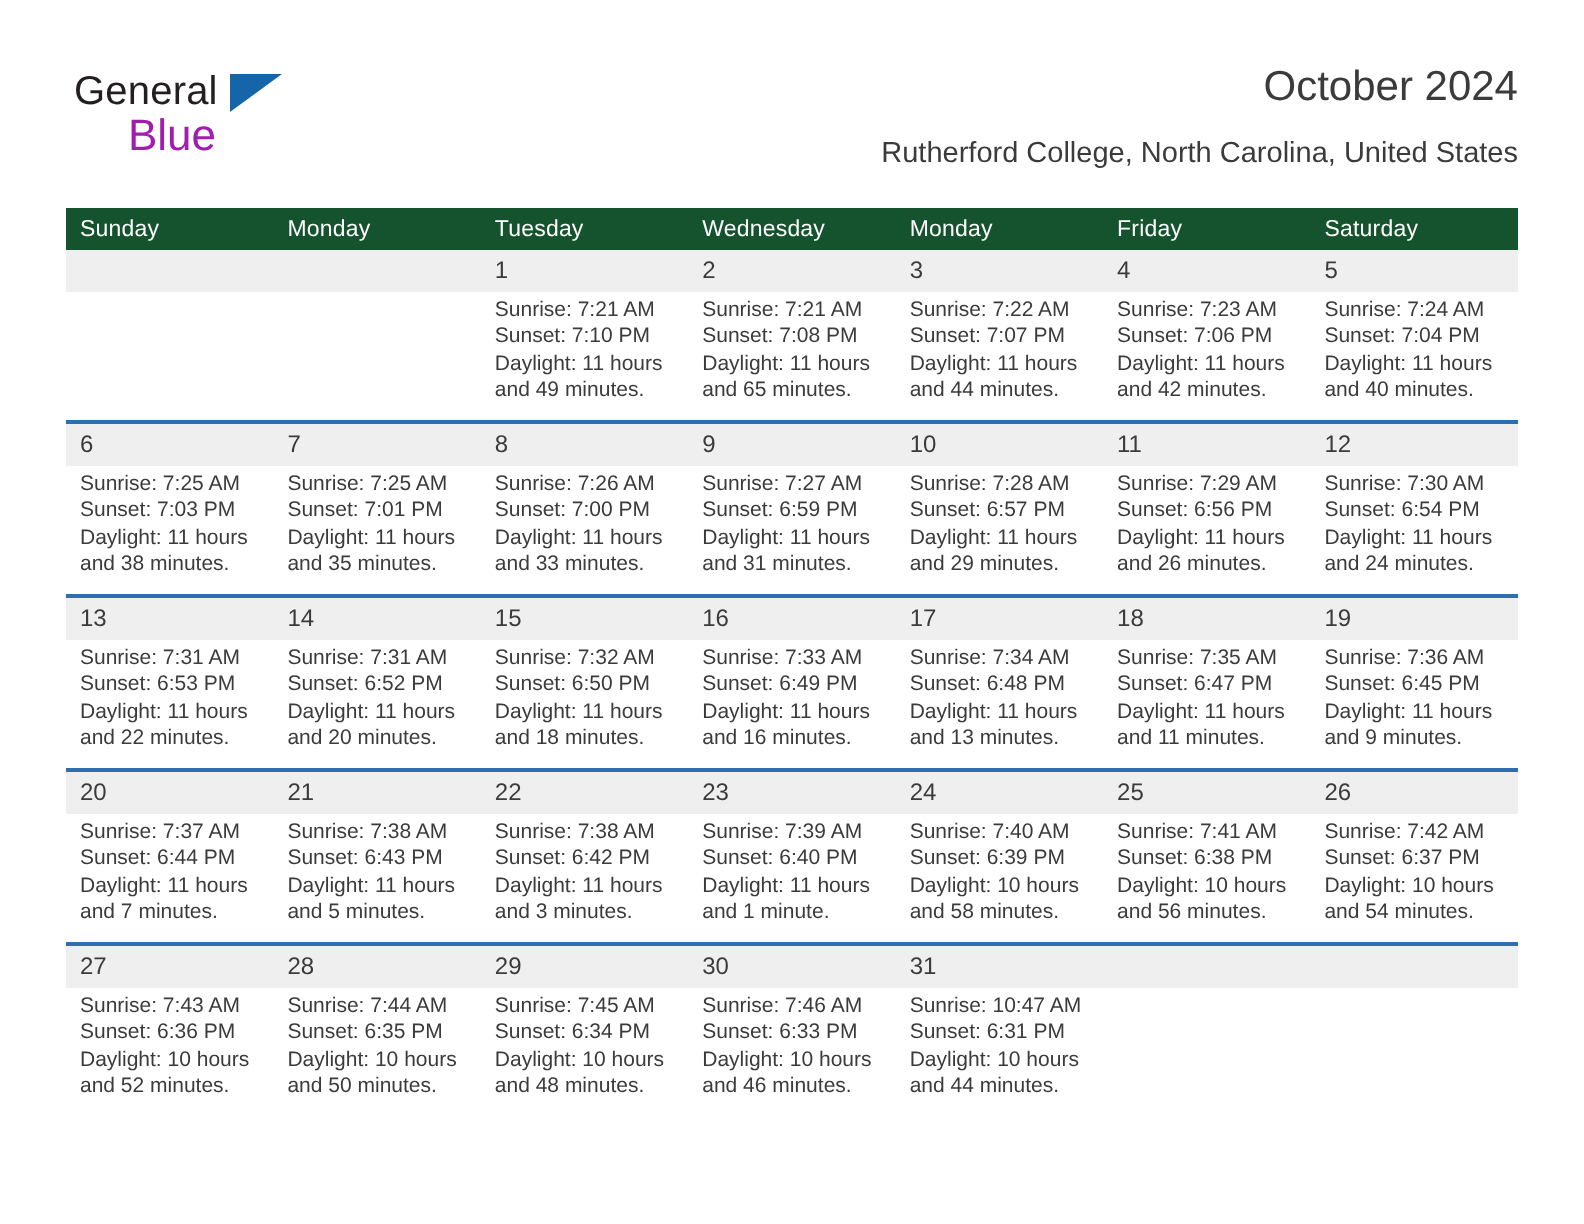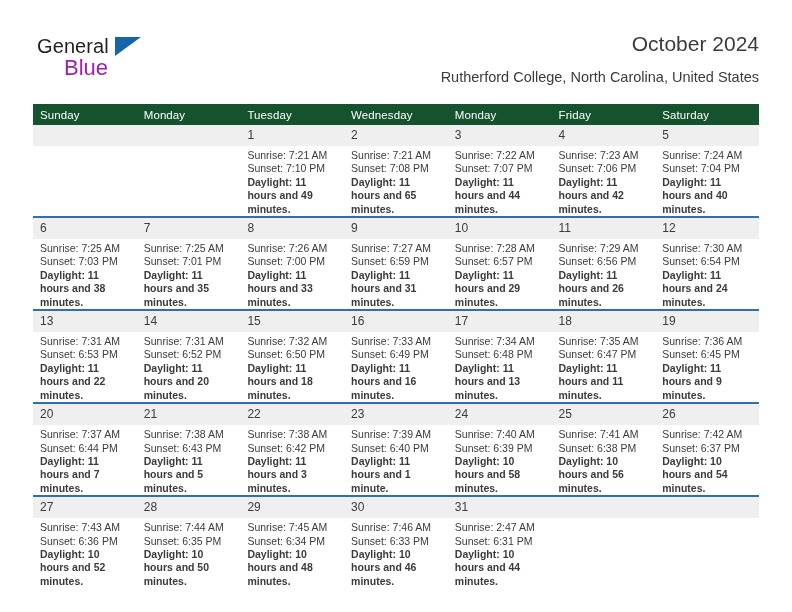--- a/index.html
+++ b/index.html
@@ -124,21 +124,21 @@
   }
   .daynum.empty { color: transparent; }
 
   .info {
     padding: 3px 6px 0 7px;
     font-size: 10.5px;
     line-height: 13.4px;
     color: #3b3b3b;
   }
   .info div { white-space: nowrap; }
-  .info .wrap { white-space: normal; font-weight: bold; }
+  .info .wrap { white-space: normal; }
   td.blank .info { visibility: hidden; }
 </style>
 </head>
 <body>
 
 <div class="page">
 
   <div class="header">
 
     <div class="logo">
@@ -437,21 +437,21 @@
             <div class="daynum">30</div>
             <div class="info">
               <div>Sunrise: 7:46 AM</div>
               <div>Sunset: 6:33 PM</div>
               <div class="wrap">Daylight: 10 hours and 46 minutes.</div>
             </div>
           </td>
           <td>
             <div class="daynum">31</div>
             <div class="info">
-              <div>Sunrise: 2:47 AM</div>
+              <div>Sunrise: 10:47 AM</div>
               <div>Sunset: 6:31 PM</div>
               <div class="wrap">Daylight: 10 hours and 44 minutes.</div>
             </div>
           </td>
           <td class="blank">
             <div class="daynum empty"></div>
             <div class="info">
               <div></div>
               <div></div>
               <div class="wrap"></div>

